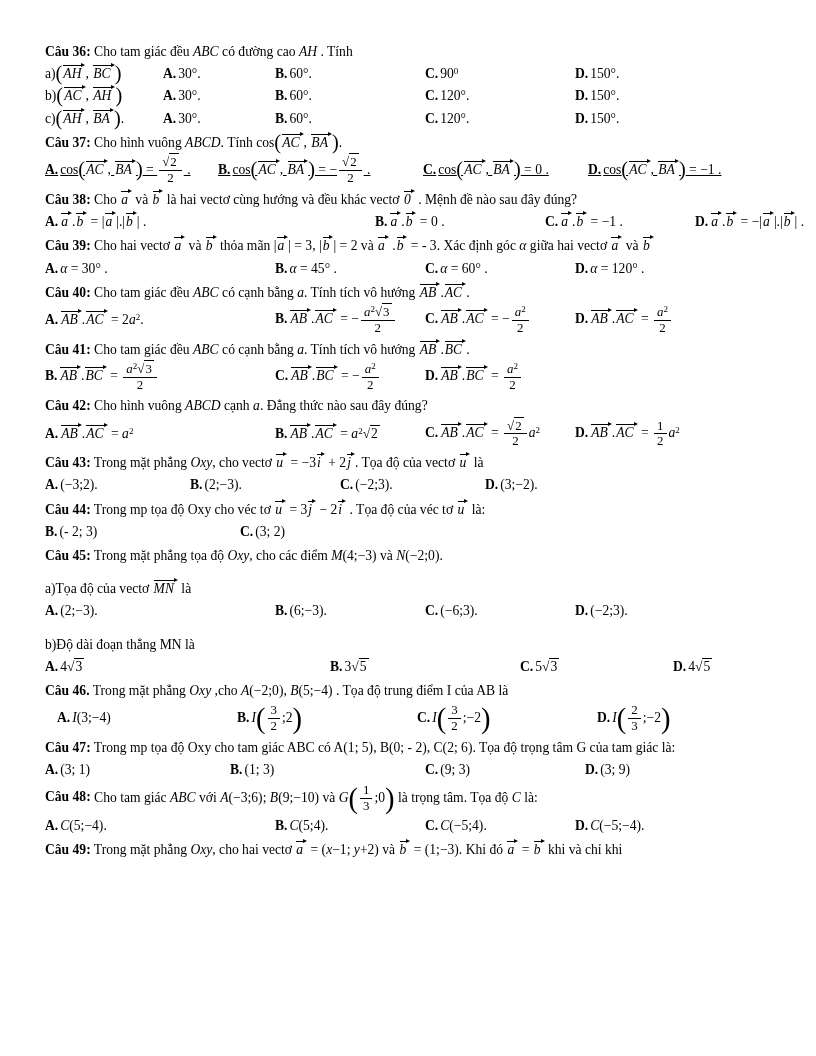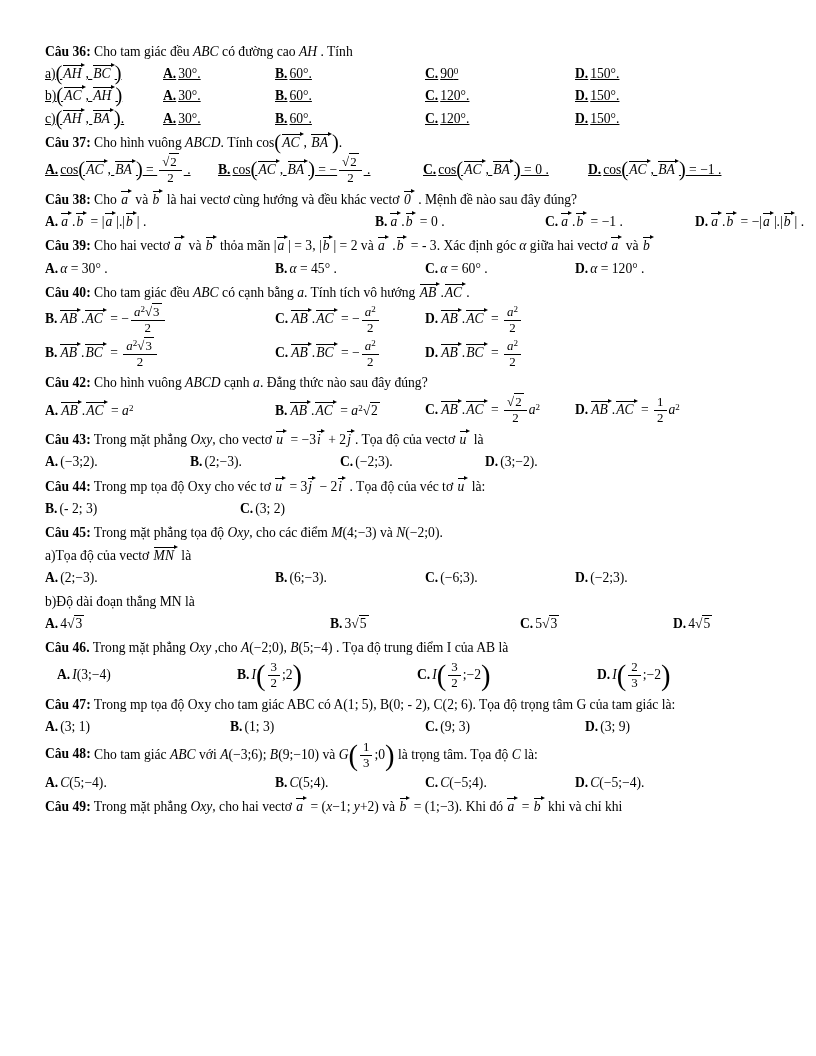--- a/index.html
+++ b/index.html
@@ -6,28 +6,28 @@
   body{
     width:816px;height:1056px;
     font-family:"Liberation Serif","DejaVu Serif",serif;
     font-size:13.6px;color:#000;
     overflow:hidden;
   }
   .page{box-sizing:border-box;width:816px;height:868px;padding:38px 40px 0 45px;}
   .qb{margin:0 0 3px 0;}
   .stem{line-height:1.55;margin-top:3px;}
   .qnum{font-weight:bold;}
-  .subtext{line-height:1.55;margin-top:2px;}
+  .subtext{line-height:1.55;margin-top:12px;}
   .opts{display:grid;align-items:center;line-height:1.5;margin:2px 0 1px 0;}
   .opt{white-space:nowrap;}
   .optletter{font-weight:bold;margin-right:2px;}
   .optprefix{white-space:nowrap;}
   
   .L-std{grid-template-columns:230px 150px 150px 1fr;}
-  .L-q36{grid-template-columns:118px 112px 150px 150px 1fr;text-decoration:underline;}
+  .L-q36{grid-template-columns:118px 112px 150px 150px 1fr;}
   .L-q37{grid-template-columns:173px 205px 165px 1fr;text-decoration:underline;}
   .L-q38{grid-template-columns:330px 170px 150px 1fr;}
   .L-q43{grid-template-columns:145px 150px 145px 1fr;}
   .L-q44{grid-template-columns:195px 198px 160px 1fr;}
   .L-q45b{grid-template-columns:285px 190px 153px 1fr;}
   .L-q46{grid-template-columns:180px 180px 180px 1fr;padding-left:12px;}
   .L-q47{grid-template-columns:185px 195px 160px 1fr;}
   
   .v{position:relative;display:inline-block;font-style:italic;padding:3px 4px 0 1px;line-height:1.05;}
   .v::after{content:'';position:absolute;left:1px;right:4px;top:1px;border-top:1px solid #000;}
@@ -96,26 +96,28 @@
         <div class="opts L-std">
           <span class="opt"><b class="optletter">A.</b><span class="optval"><i>α</i> = 30° .</span></span>
           <span class="opt"><b class="optletter">B.</b><span class="optval"><i>α</i> = 45° .</span></span>
           <span class="opt"><b class="optletter">C.</b><span class="optval"><i>α</i> = 60° .</span></span>
           <span class="opt"><b class="optletter">D.</b><span class="optval"><i>α</i> = 120° .</span></span>
         </div>
       </div>
       <div class="qb">
         <div class="stem"><b class="qnum">Câu 40:</b><span class="stemtext"> Cho tam giác đều <i>ABC</i> có cạnh bằng <i>a</i>. Tính tích vô hướng <span class="v">AB</span>.<span class="v">AC</span>.</span></div>
         <div class="opts L-std">
+          <span class="opt"><b class="optletter">A.</b><span class="optval"><span class="v">AB</span>.<span class="v">AC</span> = 2<i>a</i><sup>2</sup>.</span></span>
           <span class="opt"><b class="optletter">B.</b><span class="optval"><span class="v">AB</span>.<span class="v">AC</span> = −<span class="f"><span class="n"><i>a</i><sup>2</sup><span class="q">√<span class="r">3</span></span></span><span class="d">2</span></span></span></span>
           <span class="opt"><b class="optletter">C.</b><span class="optval"><span class="v">AB</span>.<span class="v">AC</span> = −<span class="f"><span class="n"><i>a</i><sup>2</sup></span><span class="d">2</span></span></span></span>
           <span class="opt"><b class="optletter">D.</b><span class="optval"><span class="v">AB</span>.<span class="v">AC</span> = <span class="f"><span class="n"><i>a</i><sup>2</sup></span><span class="d">2</span></span></span></span>
         </div>
       </div>
       <div class="qb">
+        <div class="stem"><b class="qnum">Câu 41:</b><span class="stemtext"> Cho tam giác đều <i>ABC</i> có cạnh bằng <i>a</i>. Tính tích vô hướng <span class="v">AB</span>.<span class="v">BC</span>.</span></div>
         <div class="opts L-std">
           <span class="opt"><b class="optletter">B.</b><span class="optval"><span class="v">AB</span>.<span class="v">BC</span> = <span class="f"><span class="n"><i>a</i><sup>2</sup><span class="q">√<span class="r">3</span></span></span><span class="d">2</span></span></span></span>
           <span class="opt"><b class="optletter">C.</b><span class="optval"><span class="v">AB</span>.<span class="v">BC</span> = −<span class="f"><span class="n"><i>a</i><sup>2</sup></span><span class="d">2</span></span></span></span>
           <span class="opt"><b class="optletter">D.</b><span class="optval"><span class="v">AB</span>.<span class="v">BC</span> = <span class="f"><span class="n"><i>a</i><sup>2</sup></span><span class="d">2</span></span></span></span>
         </div>
       </div>
       <div class="qb">
         <div class="stem"><b class="qnum">Câu 42:</b><span class="stemtext"> Cho hình vuông <i>ABCD</i> cạnh <i>a</i>. Đẳng thức nào sau đây đúng?</span></div>
         <div class="opts L-std">
           <span class="opt"><b class="optletter">A.</b><span class="optval"><span class="v">AB</span>.<span class="v">AC</span> = <i>a</i><sup>2</sup></span></span>

